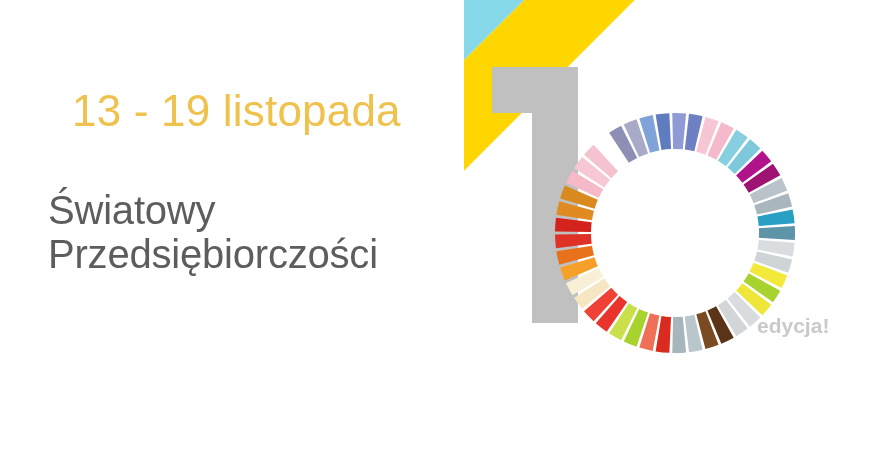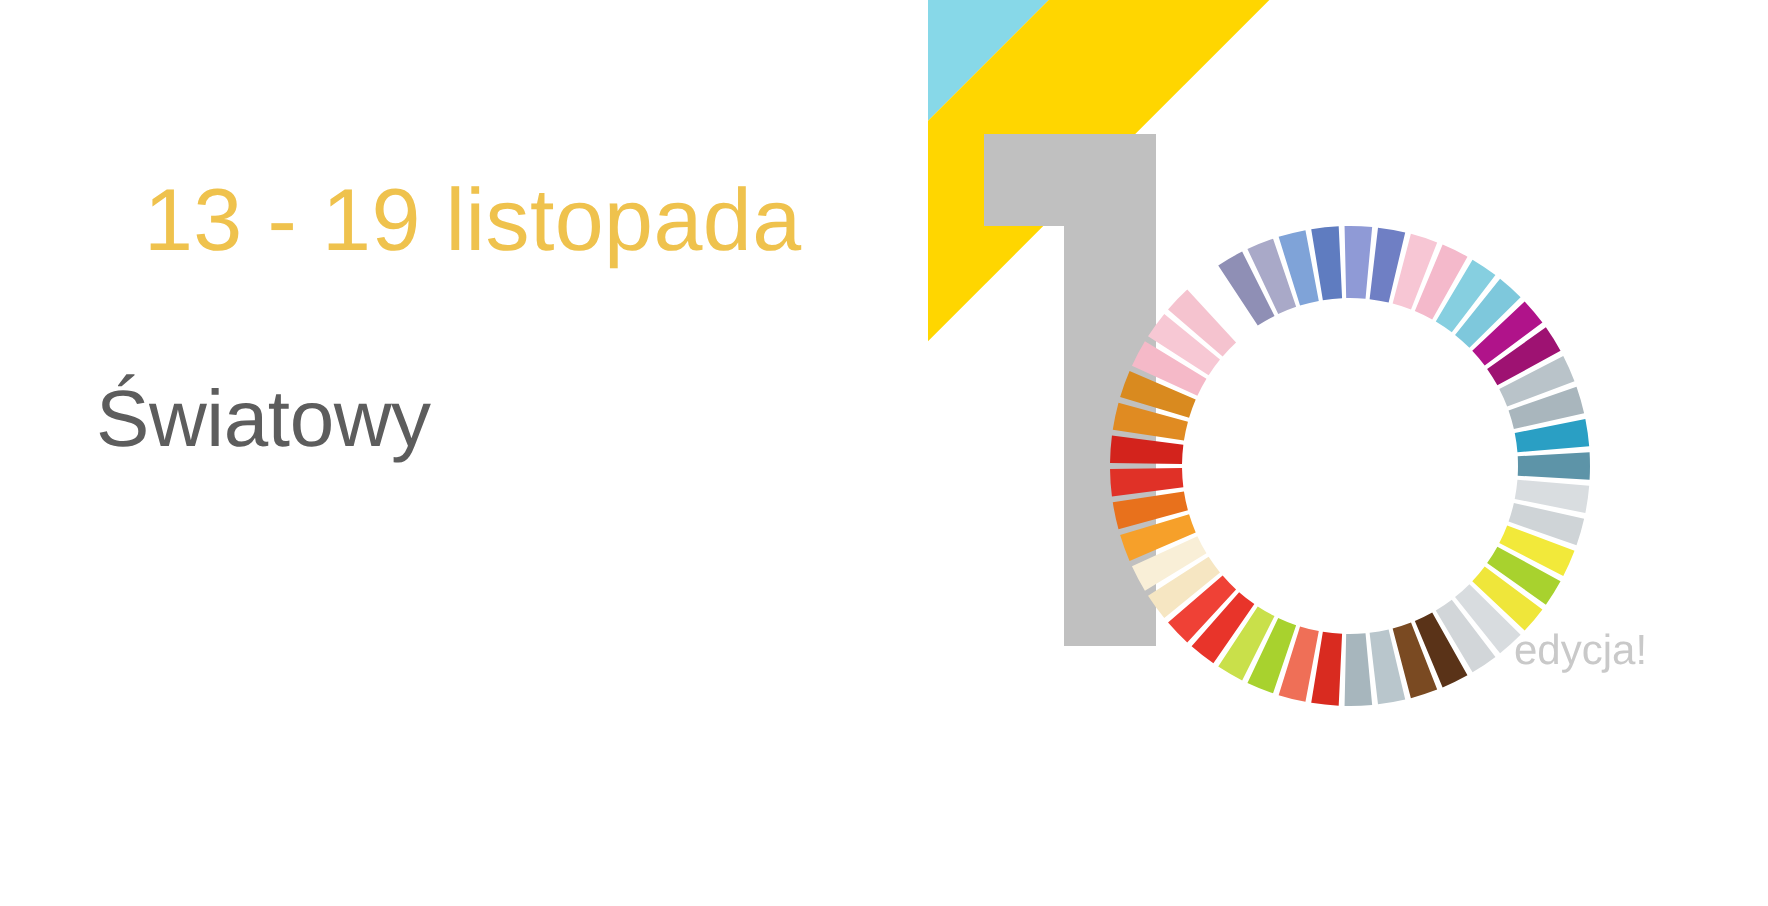--- a/index.html
+++ b/index.html
@@ -32,21 +32,21 @@
     font-size:40px; line-height:44px; font-weight:400;
     color:#5d5d5d; letter-spacing:-0.2px;
   }
   .title span { display:block; }
 
   
   .ten { position:absolute; left:470px; top:55px; width:340px; height:300px; }
   .ten svg { display:block; }
   .edycja {
     position:absolute; left:757px; top:314px;
-    font-size:21px; color:#c9c9c9; font-weight:400; white-space:nowrap;
+    font-size:21px; color:#c9c9c9; font-weight:700; white-space:nowrap;
   }
 
   
   .logobar { position:absolute; left:0; bottom:0; width:884px; height:96px; }
 </style>
 </head>
 <body>
 
 <div class="poster">
 
@@ -58,20 +58,21 @@
         <rect x="-120" y="-124" width="700" height="46" fill="#87d8e8"></rect>
         <rect x="-120" y="-78" width="700" height="78" fill="#ffd600"></rect>
       </g>
     </svg>
   </div>
 
   <div class="dates">13 - 19 listopada</div>
 
   <div class="title">
     <span>Światowy</span>
+    <span>Przedsiębiorczości</span>
   </div>
 
   <div class="ten">
     <svg width="340" height="300" viewBox="0 0 340 300">
 
       <path d="M22 12 H108 V268 H62 V58 H22 Z" fill="#c0c0c0"></path>
 
       <g transform="translate(205,178)">
         <g id="ring">
             <path d="M-35.68 -114.57 A120 120 0 0 1 -22.28 -117.91 L-15.60 -82.54 A84 84 0 0 0 -24.98 -80.20 Z" fill="#7fa3d8"></path>

